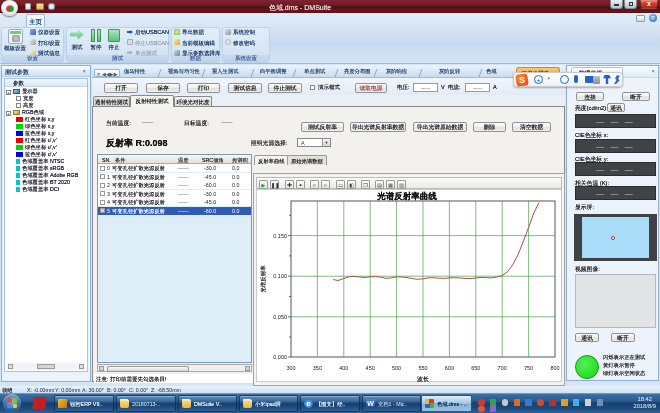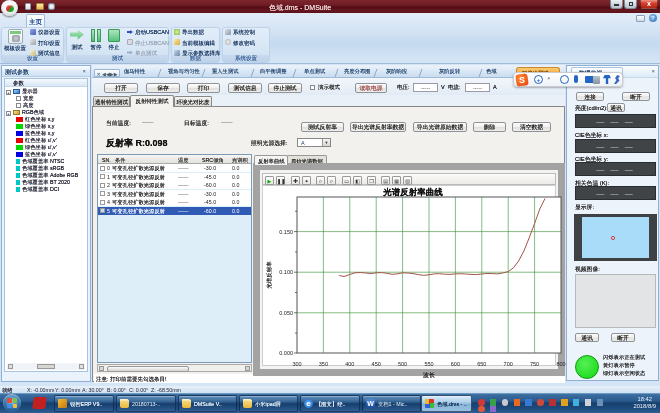--- a/index.html
+++ b/index.html
@@ -48,21 +48,21 @@
 
 #tbl{position:absolute;left:4px;top:47px;width:155px;height:209px;background:#ddeef8;border:1px solid #7a9ab5}
 #tblhdr{position:absolute;left:0;top:0;right:0;height:9px;background:linear-gradient(180deg,#f7f6f4,#e3e1dc);border-bottom:1px solid #aaa;font-size:5.3px;color:#333}
 .trw{position:absolute;left:0;right:0;height:8px;background:#fff;font-size:5.3px;color:#222;line-height:8px;white-space:nowrap}
 .cb{position:absolute;left:2px;top:1.5px;width:5px;height:5px;background:#fff;border:1px solid #999}
 #tscroll{position:absolute;left:4px;top:257px;width:155px;height:8px;background:#f0efec;border:1px solid #aaa}
 #noterow{position:absolute;left:1px;top:267px;width:471px;height:9px;background:#fff;font-size:5.5px;color:#222;padding:2px 0 0 2px}
 
 #chartpanel{position:absolute;left:160px;top:41px;width:312px;height:228px}
 .ctab{position:absolute;top:0;height:10px;background:#f0efec;border:1px solid #999;border-bottom:none;border-radius:2px 2px 0 0;font-size:5.3px;padding:1.5px 3px 0 3px;color:#222}
-#chartbox{position:absolute;left:0;top:15px;width:312px;height:213px;background:#f4f3f1;border:7px solid #a3a3a3}
+#chartbox{position:absolute;left:0;top:25px;width:312px;height:213px;background:#f4f3f1;border:1px solid #a3a3a3}
 #ctools{position:absolute;left:2px;top:3px;right:2px;height:12px;background:linear-gradient(180deg,#fbfbfa,#eceae6);border:1px solid #bbb}
 .cico{position:absolute;top:1.5px;width:9px;height:9px;background:linear-gradient(180deg,#fdfdfd,#e8e6e2);border:1px solid #999;border-radius:1px;font-size:6px;text-align:center;line-height:8px;color:#333}
 #plotwrap{position:absolute;left:2px;top:15px;right:2px;bottom:3px;background:#fff;border:1px solid #ccc}
 
 .tbtn{position:absolute;top:1.5px;width:56px;height:17px;background:linear-gradient(180deg,rgba(160,200,230,.4) 0%,rgba(70,120,170,.25) 45%,rgba(20,55,100,.3) 52%,rgba(70,120,175,.3) 100%);border:1px solid rgba(15,40,75,.75);border-radius:2px;box-shadow:inset 0 1px 0 rgba(255,255,255,.3)}
 .tico{position:absolute;left:3px;top:3.5px;width:9px;height:9px;border-radius:1px}
 .tico.fold{background:linear-gradient(180deg,#f8e090,#e8b93a);border-radius:1px 3px 2px 2px;box-shadow:inset 0 1.5px 0 #fdf0c0}
 .ttxt{position:absolute;left:15px;top:5px;font-size:5.3px;color:#eaf2fa;white-space:nowrap;overflow:hidden;width:39px}
 .tray{position:absolute;left:478px;top:6px;width:140px}
 .tri{display:inline-block;width:6.5px;height:6.5px;margin-right:3.7px;vertical-align:top}

